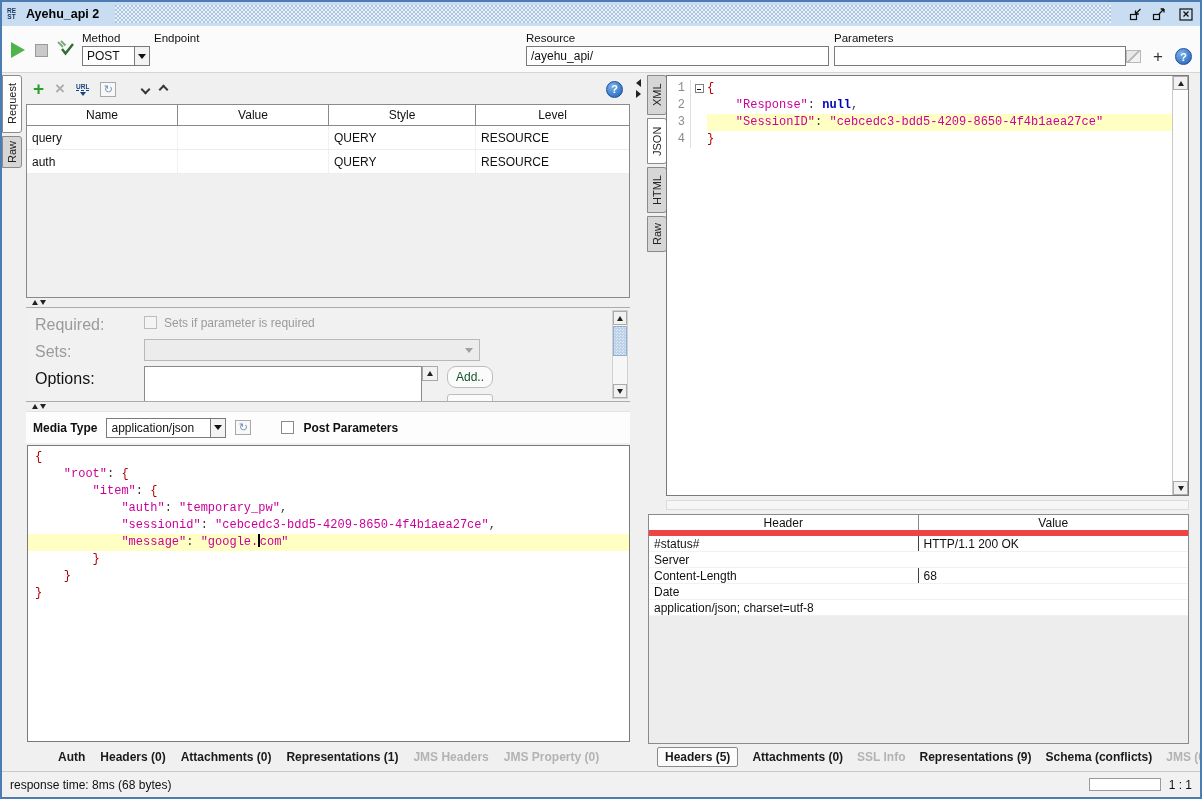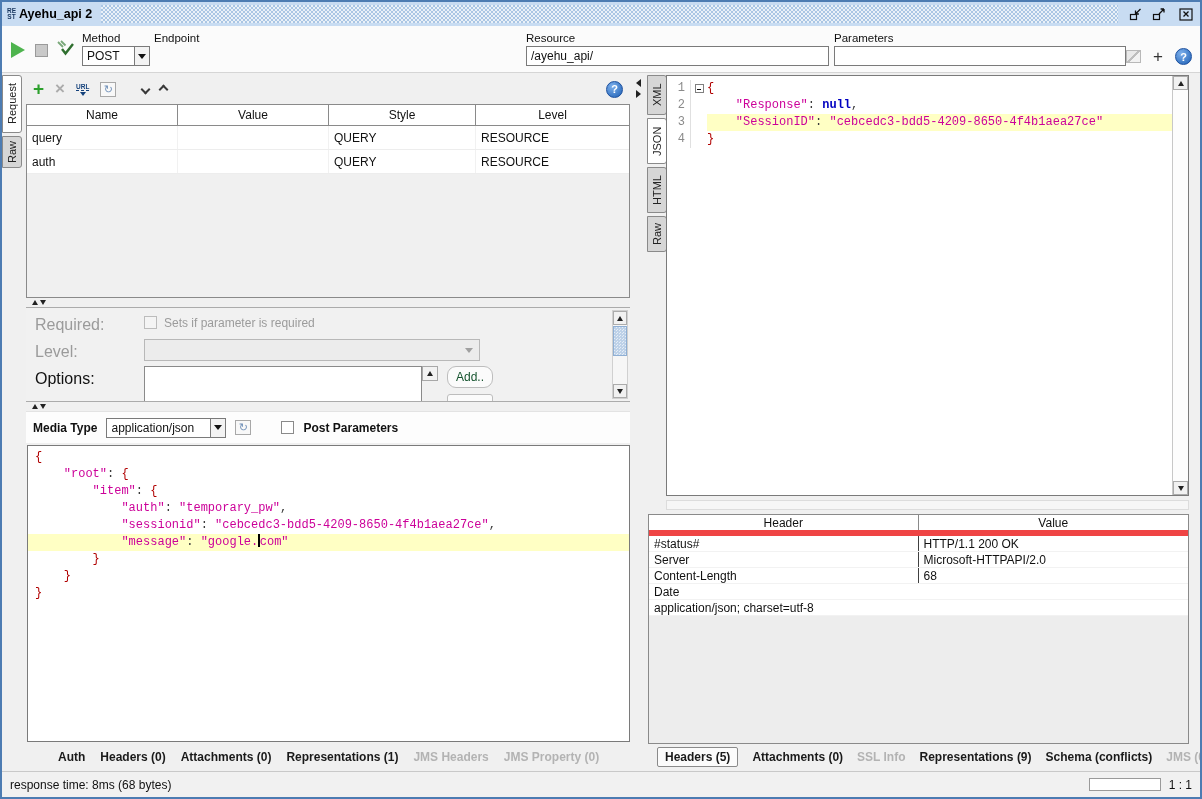--- a/index.html
+++ b/index.html
@@ -1,21 +1,21 @@
 <!DOCTYPE html>
 <html><head>
 <meta charset="utf-8">
 <style>
   html,body{margin:0;padding:0;background:#d8d8d8;}
   *{box-sizing:border-box;}
   .window{position:relative;width:1202px;height:799px;border:2px solid #4d7cb2;background:#f0f0f0;
           font-family:"Liberation Sans",sans-serif;font-size:12px;color:#111;overflow:hidden;}
 
   
-  .titlebar{position:absolute;left:0;top:0;right:0;height:24px;background:#c8dcf2;display:flex;align-items:center;gap:3px;padding:0 5px;}
+  .titlebar{position:absolute;left:0;top:0;right:0;height:24px;background:#c8dcf2;display:flex;align-items:center;gap:10px;padding:0 5px;}
   .rest-icon{font-size:6.5px;line-height:6.5px;font-weight:bold;color:#17355e;text-align:center;}
   .win-title{font-size:12.5px;font-weight:bold;color:#000;white-space:nowrap;}
   .tb-fill{flex:1;height:18px;margin-left:6px;background-color:#aac6e4;
     background-image:linear-gradient(45deg,rgba(255,255,255,.75) 25%,transparent 25%,transparent 75%,rgba(255,255,255,.75) 75%),
                      linear-gradient(45deg,rgba(255,255,255,.75) 25%,transparent 25%,transparent 75%,rgba(255,255,255,.75) 75%);
     background-size:4px 4px;background-position:0 0,2px 2px;}
   .winbtns{display:flex;gap:9px;align-items:center;margin:0 2px 0 8px;}
   .winbtns svg{display:block;}
 
   
@@ -265,21 +265,21 @@
               <span class="sh-up"></span>
               <span class="sh-dn"></span>
             </span>
         </div>
 
         <div class="props">
           <span class="plabel dis" style="top:8px;">Required:</span>
           <span class="checkbox dis" style="position:absolute;left:118px;top:8px;"></span>
           <span class="hint" style="position:absolute;left:138px;top:8px;">Sets if parameter is required</span>
 
-          <span class="plabel dis" style="top:35px;">Level:</span>
+          <span class="plabel dis" style="top:35px;">Sets:</span>
           <div class="dis-combo">
               <span class="tri"></span>
             </div>
 
           <span class="plabel" style="top:62px;">Options:</span>
           <div class="opt-list"></div>
           <div class="opt-spin">
               <span class="t"></span>
             </div>
           <div class="add-btn">Add..</div>
@@ -392,21 +392,20 @@
             <div class="rt-hcell">Header</div>
             <div class="rt-hcell">Value</div>
           </div>
         <div id="rt-rows">
             <div class="rt-row">
               <div class="rt-cell">#status#</div>
               <div class="rt-cell">HTTP/1.1 200 OK</div>
             </div>
             <div class="rt-row">
               <div class="rt-cell">Server</div>
-              <div class="rt-cell">Microsoft-HTTPAPI/2.0</div>
             </div>
             <div class="rt-row">
               <div class="rt-cell">Content-Length</div>
               <div class="rt-cell">68</div>
             </div>
             <div class="rt-row">
               <div class="rt-cell">Date</div>
             </div>
             <div class="rt-row">
               <div class="rt-cell">application/json; charset=utf-8</div>

